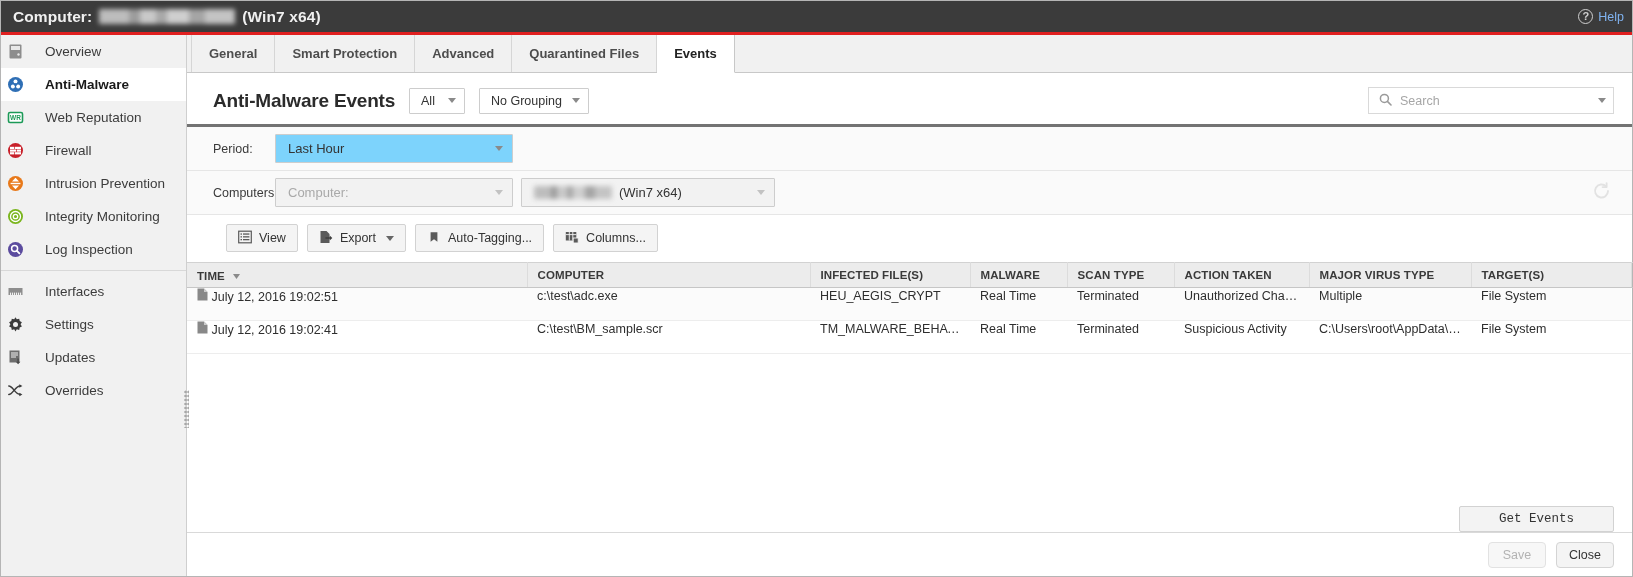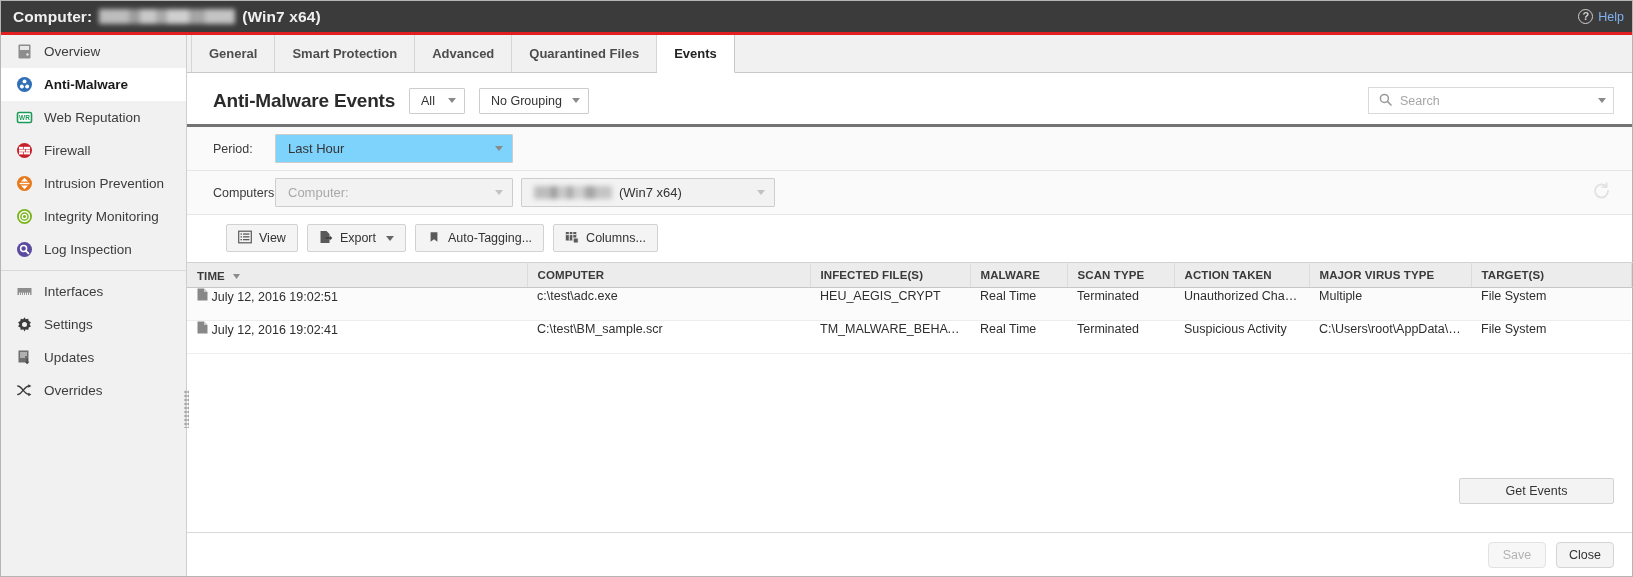--- a/index.html
+++ b/index.html
@@ -58,22 +58,22 @@
 
   
   .sidebar {
     width: 186px; flex: 0 0 186px;
     background: #f1f1f1;
     border-right: 1px solid #cfcfcf;
     padding-top: 0px;
     position: relative;
   }
   .nav-item {
-    height: 33px; display: flex; align-items: center; gap: 11px;
-    padding-left: 15px; font-size: 13.5px; color: #3c3c3c;
+    height: 33px; display: flex; align-items: center; gap: 21px;
+    padding-left: 6px; font-size: 13.5px; color: #3c3c3c;
     cursor: default;
   }
   .nav-item.active { background: #ffffff; font-weight: bold; color: #1a1a1a; }
   .nav-sep { height: 1px; background: #d8d8d8; margin: 4px 0 4px 0; }
   .nav-icon { width: 17px; height: 17px; flex: 0 0 17px; display:block; }
   .splitter {
     position: absolute; right: -3px; top: 355px;
     width: 5px; height: 38px;
     background-image: radial-gradient(#9a9a9a 1px, transparent 1.2px);
     background-size: 3px 4px;
@@ -187,21 +187,21 @@
   tbody td {
     font-size: 12.5px; color: #2e2e2e; height: 30px;
     padding: 0 6px 16px 10px; border-bottom: 1px solid #ededed;
     white-space: nowrap; overflow: hidden; text-overflow: ellipsis;
   }
   tbody tr:first-child td { background: #fbfbfb; }
   .doc-icon { flex: 0 0 11px; }
   .combo-cell { display: flex; align-items: center; gap: 7px; }
 
   .get-events-row {
-    position: absolute; right: 18px; bottom: 28px;
+    position: absolute; right: 18px; bottom: 0; font-family: Liberation Mono, monospace;
   }
   .get-btn {
     height: 26px; min-width: 155px; border: 1px solid #d2d2d2; background: #f3f3f3;
     display: flex; align-items: center; justify-content: center;
     font-size: 12.5px; color: #333; border-radius: 2px; cursor: default;
   }
 
   
   .footer {
     height: 44px; flex: 0 0 44px;

